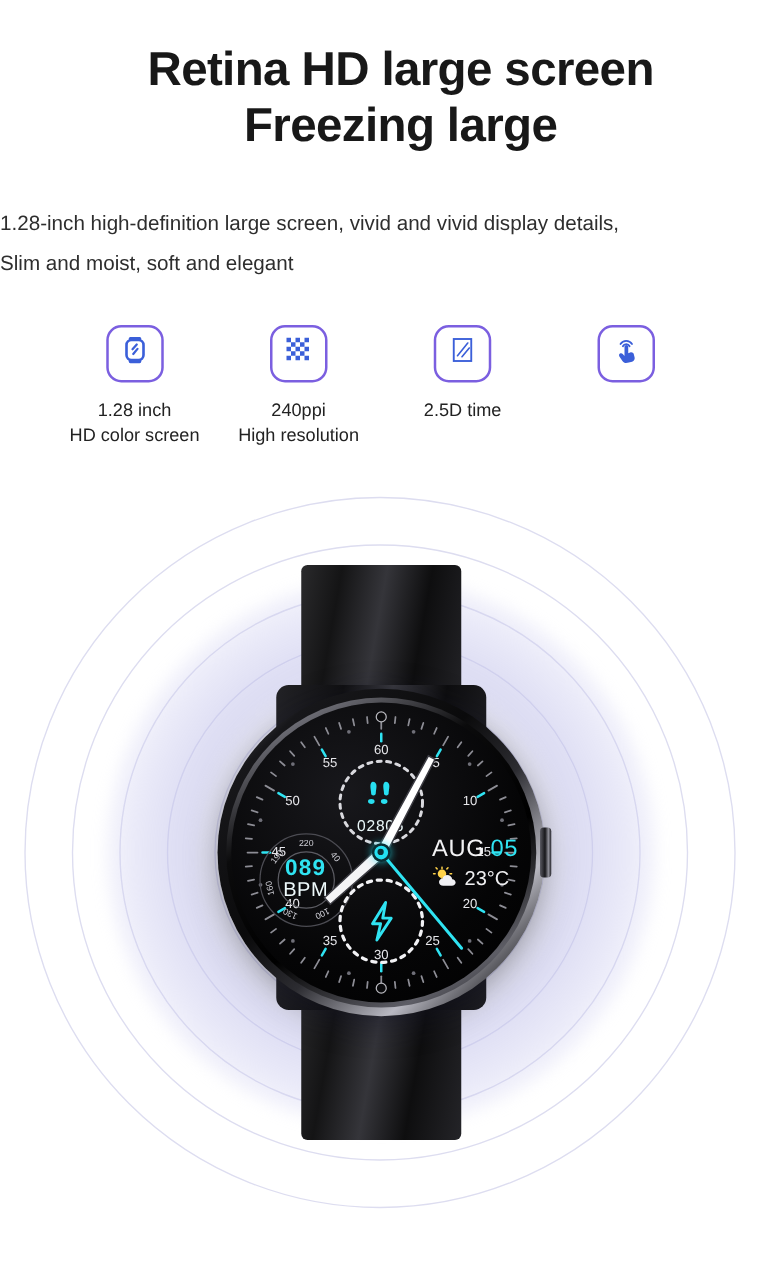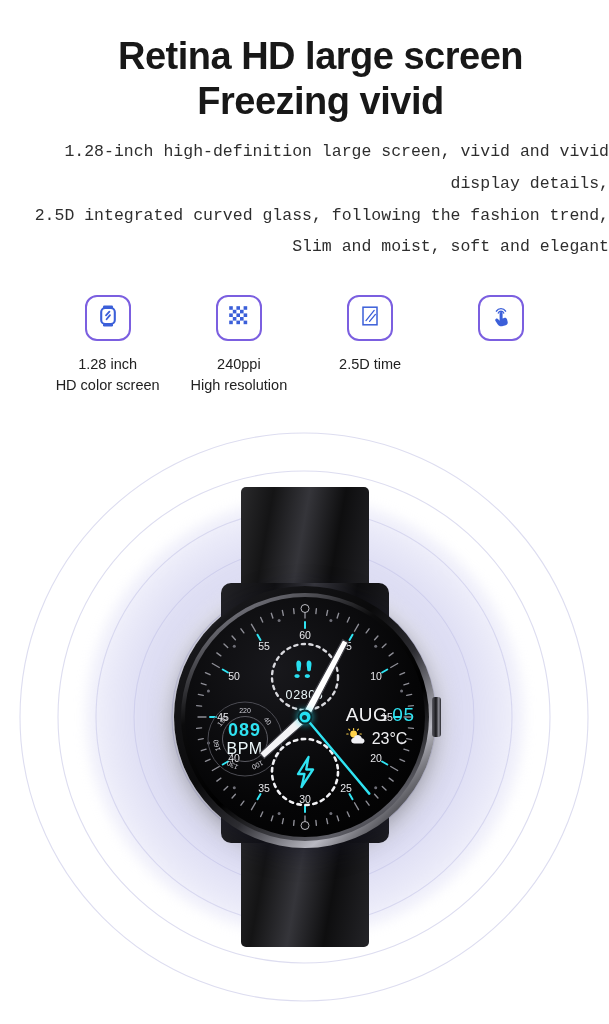--- a/index.html
+++ b/index.html
@@ -17,21 +17,21 @@
   .header { padding-top:34px; text-align:center; }
   .title-line {
     font-size:38px;
     font-weight:bold;
     letter-spacing:-0.5px;
     line-height:1.19;
     color:#181818;
     padding-left:32px;
   }
 
-  .desc { margin-top:12px; text-align:right;font-family:Liberation Mono, monospace; }
+  .desc { margin-top:40px; text-align:left; }
   .desc-line {
     font-size:16.5px;
     line-height:1.92;
     color:#2e2e2e;
     font-weight:400;
   }
 
   
   .features {
     margin-top:32px;
@@ -175,25 +175,24 @@
     content:""; position:absolute; left:50%; top:50%;
     transform:translate(-50%,-50%);
     width:5px;height:5px;border-radius:50%;background:#0c3035;
   }
 </style>
 </head>
 <body>
 
 <div class="header">
   <div class="title-line">Retina HD large screen</div>
-  <div class="title-line">Freezing vivid</div>
+  <div class="title-line">Freezing large</div>
 
   <div class="desc">
     <div class="desc-line">1.28-inch high-definition large screen, vivid and vivid display details,</div>
-    <div class="desc-line">2.5D integrated curved glass, following the fashion trend,</div>
     <div class="desc-line">Slim and moist, soft and elegant</div>
   </div>
 </div>
 
 <div class="features">
 
   <div class="feature">
     <div class="feature-icon-box">
       <span>
         <svg width="26" height="26" viewBox="0 0 26 26">

